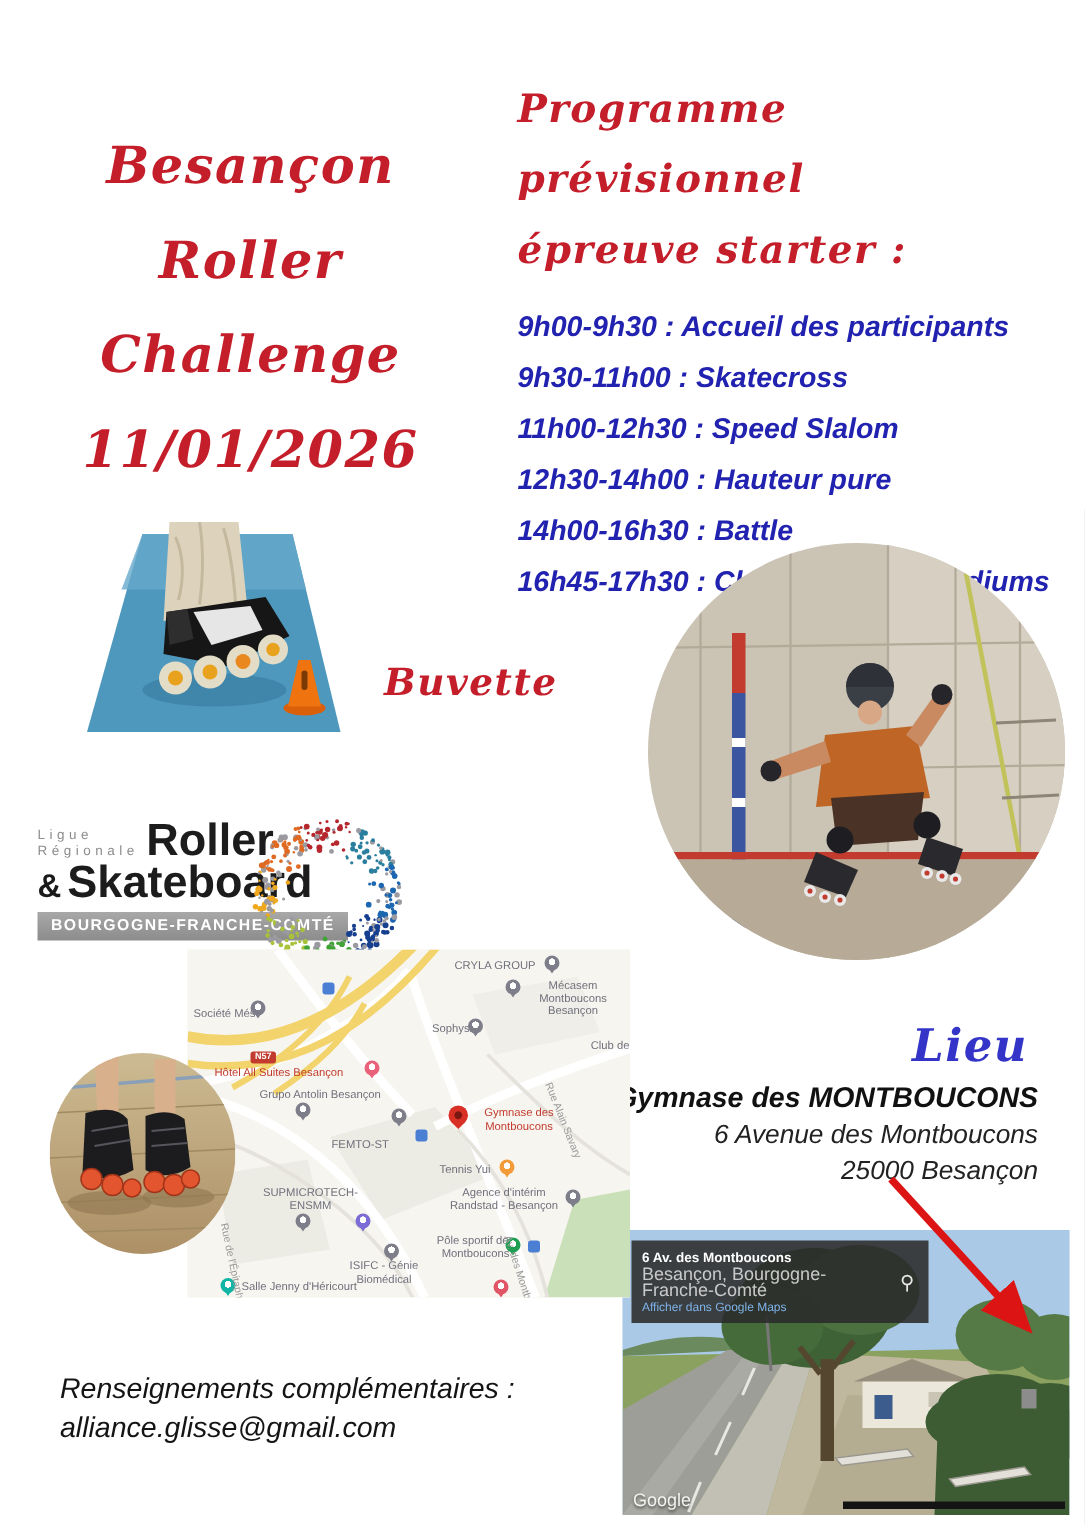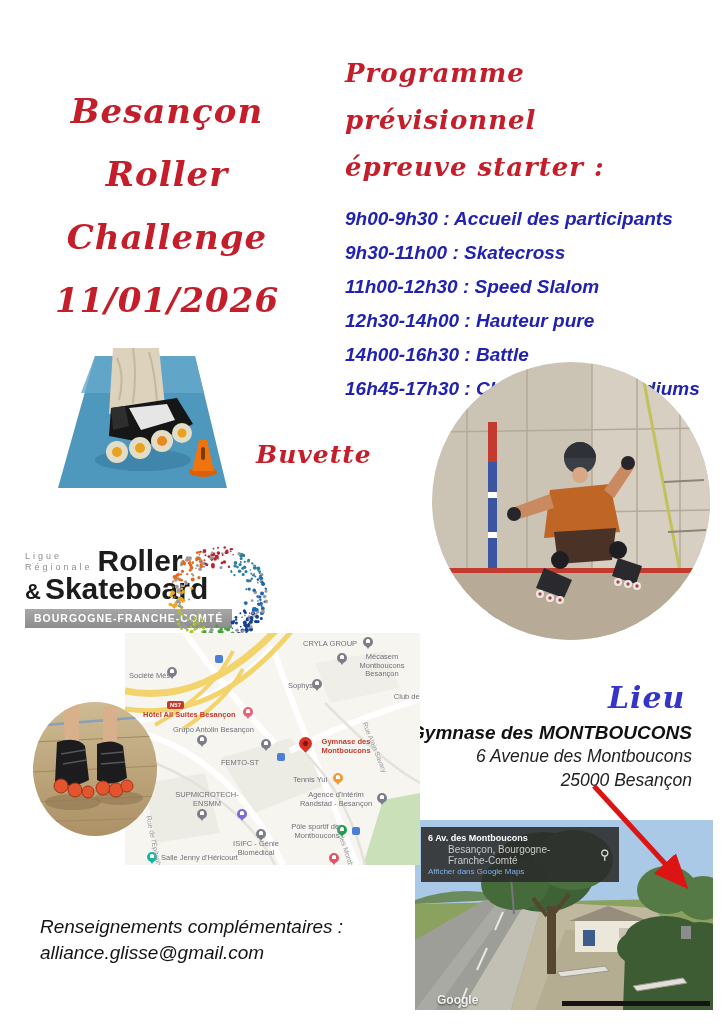--- a/index.html
+++ b/index.html
@@ -61,21 +61,21 @@
   
   .map {
     left:125px; top:633px; width:295px; height:232px; overflow:hidden;
     background:#f7f5f0; z-index:1;
   }
   .map-label {
     position:absolute; font-size:7.5px; line-height:8.5px; color:#70707c;
     text-align:center; white-space:nowrap;
   }
   .map-label.wrap { white-space:normal; width:62px; }
-  .map-label.red { color:#c23b2e; font-weight:700; }
+  .map-label.red { color:#c23b2e; font-weight:400; }
   .map-street { position:absolute; font-size:7px; color:#9a9a9a; white-space:nowrap; transform-origin:left top; }
   .poi { position:absolute; width:10px; height:10px; border-radius:50%;
          background:radial-gradient(circle at 50% 42%, #ffffff 0 2.2px, #7e7e8a 2.3px); }
   .poi::after { content:""; position:absolute; left:3px; top:9px;
     border-left:2px solid transparent; border-right:2px solid transparent;
     border-top:3px solid #7e7e8a; }
   .poi.teal { background:radial-gradient(circle at 50% 42%, #ffffff 0 2.2px, #12b5a5 2.3px); }
   .poi.teal::after{ border-top-color:#12b5a5; }
   .poi.green { background:radial-gradient(circle at 50% 42%, #ffffff 0 2.2px, #1e9e50 2.3px); }
   .poi.green::after{ border-top-color:#1e9e50; }
@@ -101,26 +101,26 @@
   .lieu-venue { font-size:19px; font-weight:700; font-style:italic; color:#111; }
   .lieu-addr { font-size:17.5px; font-style:italic; color:#222; line-height:24px; }
 
   
   .streetview { left:415px; top:820px; width:298px; height:190px; overflow:hidden; background:#a9c9e6; }
   .sv-overlay {
     position:absolute; left:6px; top:7px; width:198px; padding:5px 7px;
     background:rgba(42,42,42,0.88); color:#ffffff; display:flex; gap:11px;
   }
   .sv-overlay .sv-l1 { font-size:9px; font-weight:700; line-height:12px; }
-  .sv-overlay .sv-l2 { font-size:10px; color:#c9c9c9; line-height:11px;margin-left:20px; }
+  .sv-overlay .sv-l2 { font-size:12px; color:#c9c9c9; line-height:11px; }
   .sv-overlay .sv-l3 { font-size:8px; color:#7fb3e8; line-height:11px; }
   .sv-pin { width:12px; height:16px; flex:0 0 12px; align-self:center;
     color:#e8e8e8; font-size:13px; line-height:16px; }
   .sv-google { position:absolute; left:7px; bottom:3px; color:rgba(255,255,255,0.9);
-    font-size:12px; font-weight:700; text-shadow:0 1px 2px rgba(0,0,0,.6);margin-left:15px; }
+    font-size:12px; font-weight:400; text-shadow:0 1px 2px rgba(0,0,0,.6); }
   .sv-bar { position:absolute; right:3px; bottom:4px; width:148px; height:5px; background:#141414; }
 
   .contact { left:40px; top:914px; font-size:19px; font-style:italic; line-height:26px; color:#141414; }
 
   .arrow-svg { left:552px; top:776px; width:160px; height:125px; z-index:6; pointer-events:none; }
 </style>
 </head>
 <body>
 
 <div class="page">

